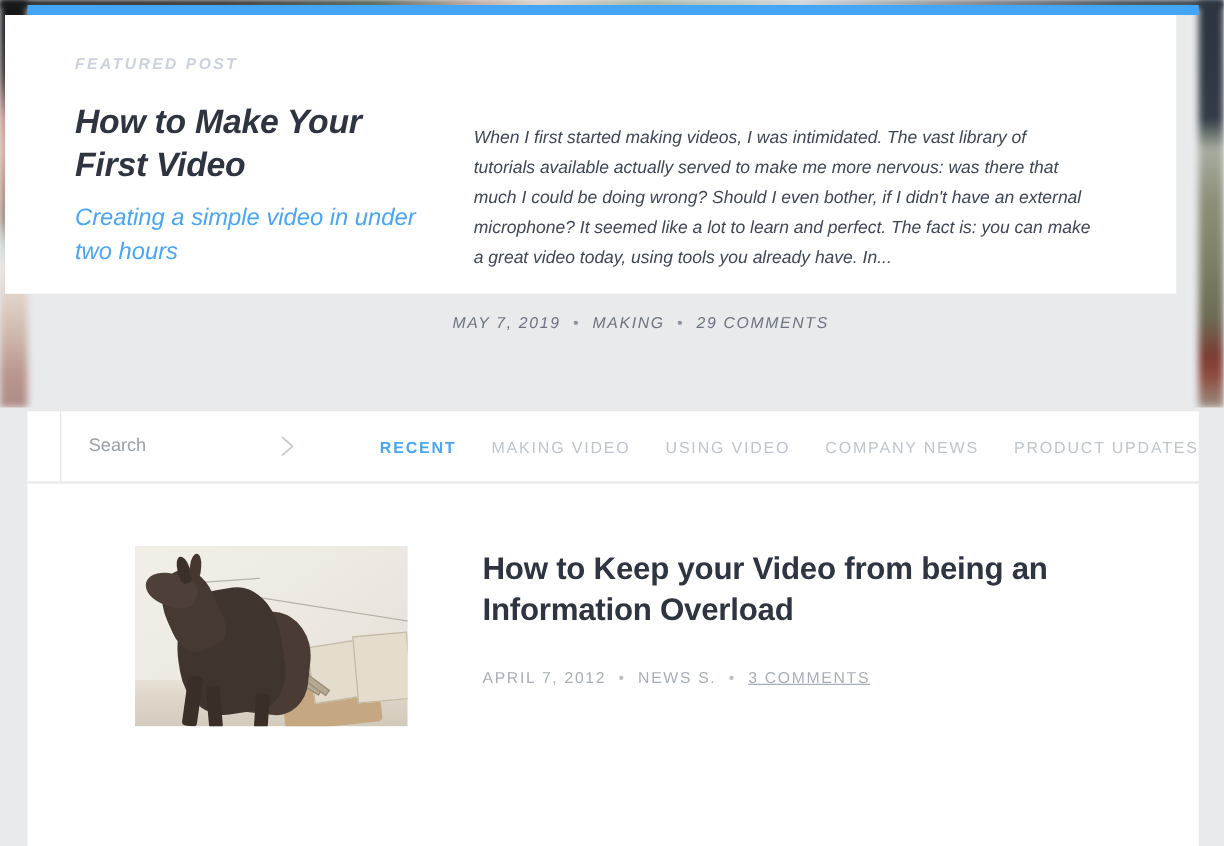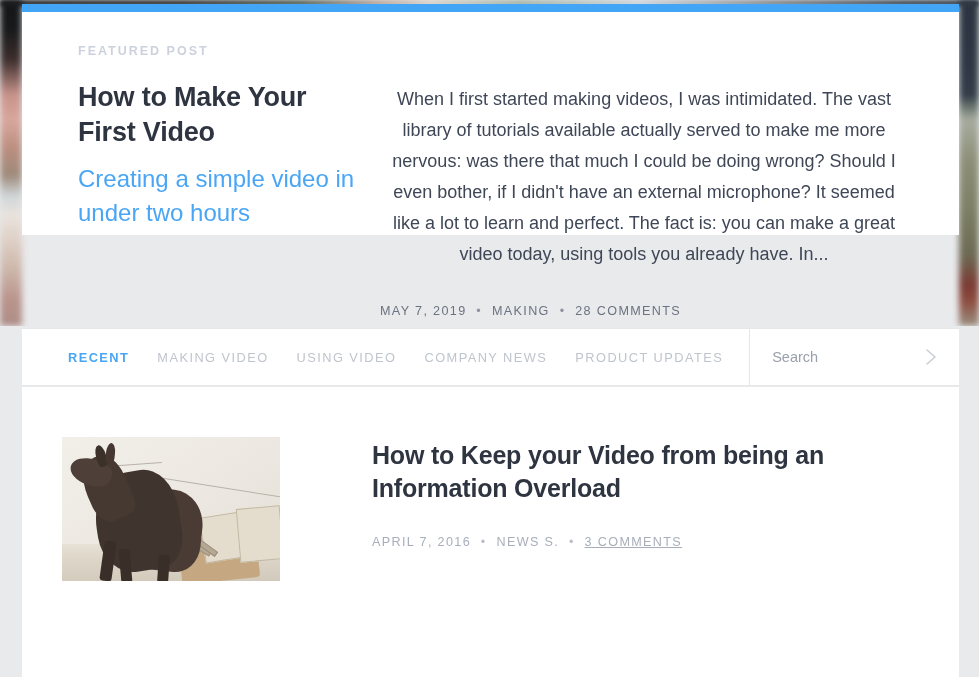--- a/index.html
+++ b/index.html
@@ -82,24 +82,25 @@
     position: absolute;
     left: 22px; top: 4px;
     width: 937px; height: 8px;
     background: #42a5f5;
     z-index: 3;
   }
 
   
   #featured-card {
     position: absolute;
-    left: 22px; top: 12px;
+    left: 4px; top: 12px;
     width: 937px; height: 223px;
     background: #ffffff;
     z-index: 2;
+    font-style: italic;
   }
   #featured-inner {
     position: absolute;
     left: 56px; top: 32px;
     width: 830px;
   }
   #featured-eyebrow {
     font-size: 12.5px;
     letter-spacing: 2.0px;
     font-weight: 600;
@@ -117,36 +118,35 @@
   }
   #featured-title {
     font-size: 27px;
     line-height: 1.30;
     font-weight: bold;
     color: #2e3541;
     margin: 0 0 12px 0;
     letter-spacing: -0.2px;
   }
   #featured-subtitle {
-    font-size: 24px;
+    font-size: 19px;
     line-height: 1.42;
     color: #4aa6f5;
     margin: 0;
     cursor: pointer;
   }
   #featured-right {
     flex: 1 1 auto;
     padding-left: 2px;
   }
   #featured-excerpt {
-    font-size: 18px;
+    font-size: 14px;
     line-height: 1.72;
     color: #3f4757;
-    margin: 4px;
-    text-align: center;
+    margin: 17px;
   }
   .post-meta {
     font-size: 12.6px;
     letter-spacing: 1.35px;
     color: #6b7381;
     margin-top: 34px;
     white-space: nowrap;
   }
   .post-meta .sep { margin: 0 5px; color: #8d94a0; }
   .meta-link {
@@ -215,22 +215,21 @@
   #post-list {
     position: absolute;
     left: 22px; top: 387px;
     width: 937px; height: 290px;
     background: #ffffff;
     z-index: 2;
     overflow: hidden;
   }
   .post-row {
     display: flex;
-    padding: 50px 56px 0 40px;
-    gap: 32px;
+    padding: 50px 56px 0 86px;
   }
   .post-thumb-wrap {
     flex: 0 0 218px;
     width: 218px;
     margin-right: 60px;
   }
   .post-thumb {
     width: 218px;
     height: 144px;
     position: relative;
@@ -366,45 +365,45 @@
       </div>
 
       <div id="featured-right">
         <p id="featured-excerpt">When I first started making videos, I was intimidated. The vast library of tutorials available actually served to make me more nervous: was there that much I could be doing wrong? Should I even bother, if I didn't have an external microphone? It seemed like a lot to learn and perfect. The fact is: you can make a great video today, using tools you already have. In...</p>
 
         <div class="post-meta">
           <span>MAY 7, 2019</span>
           <span class="sep">•</span>
           <span>MAKING</span>
           <span class="sep">•</span>
-          <span>28 COMMENTS</span>
+          <span>29 COMMENTS</span>
         </div>
       </div>
 
     </div>
   </div>
 </div>
 
 <div id="nav-bar">
-
-  <div id="nav-tabs">
-    <div class="nav-tab active">RECENT</div>
-    <div class="nav-tab">MAKING VIDEO</div>
-    <div class="nav-tab">USING VIDEO</div>
-    <div class="nav-tab">COMPANY NEWS</div>
-    <div class="nav-tab">PRODUCT UPDATES</div>
-  </div>
 
   <div id="nav-search">
     <input id="search-input" type="text" placeholder="Search" style="">
     <span id="search-submit">
       <svg width="22" height="28" viewBox="0 0 22 28" fill="none">
         <path d="M7 7 L15 14 L7 21" stroke="#c9ced6" stroke-width="1.6" stroke-linecap="round" stroke-linejoin="round"></path>
       </svg>
     </span>
+  </div>
+
+  <div id="nav-tabs">
+    <div class="nav-tab active">RECENT</div>
+    <div class="nav-tab">MAKING VIDEO</div>
+    <div class="nav-tab">USING VIDEO</div>
+    <div class="nav-tab">COMPANY NEWS</div>
+    <div class="nav-tab">PRODUCT UPDATES</div>
   </div>
 </div>
 
 <div id="post-list">
 
   <div class="post-row">
 
     <div class="post-thumb-wrap">
       <div class="post-thumb">
         <div class="thumb-sky"></div>
@@ -430,21 +429,21 @@
         <div class="thumb-donkey-head"></div>
         <div class="thumb-donkey-ear"></div>
         <div class="thumb-donkey-ear2"></div>
       </div>
     </div>
 
     <div class="post-body">
       <h2 class="post-title">How to Keep your Video from being an Information Overload</h2>
 
       <div class="post-meta">
-        <span>APRIL 7, 2016</span>
+        <span>APRIL 7, 2012</span>
         <span class="sep">•</span>
         <span>NEWS S.</span>
         <span class="sep">•</span>
         <span class="meta-link">3 COMMENTS</span>
       </div>
     </div>
 
   </div>
 </div>
 

